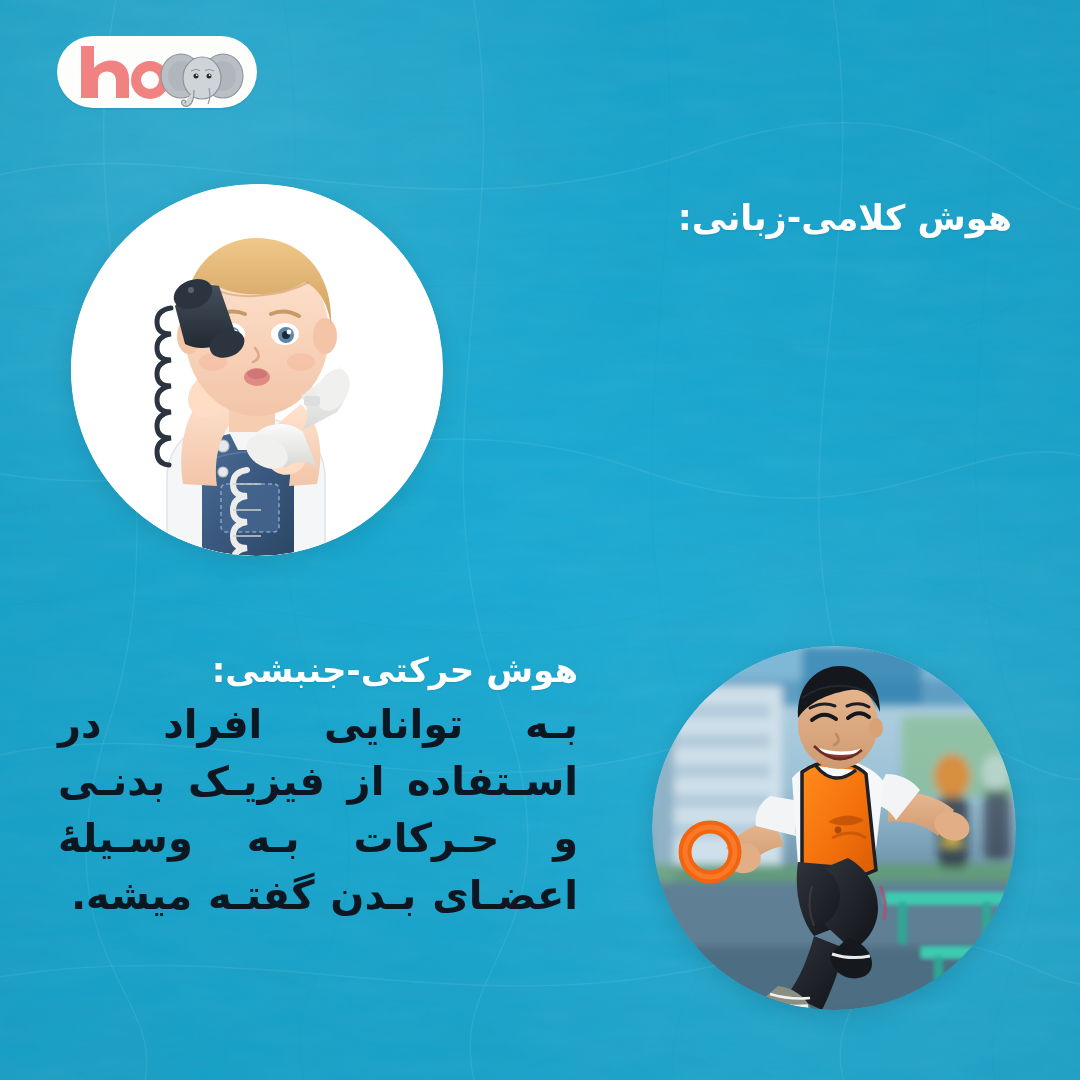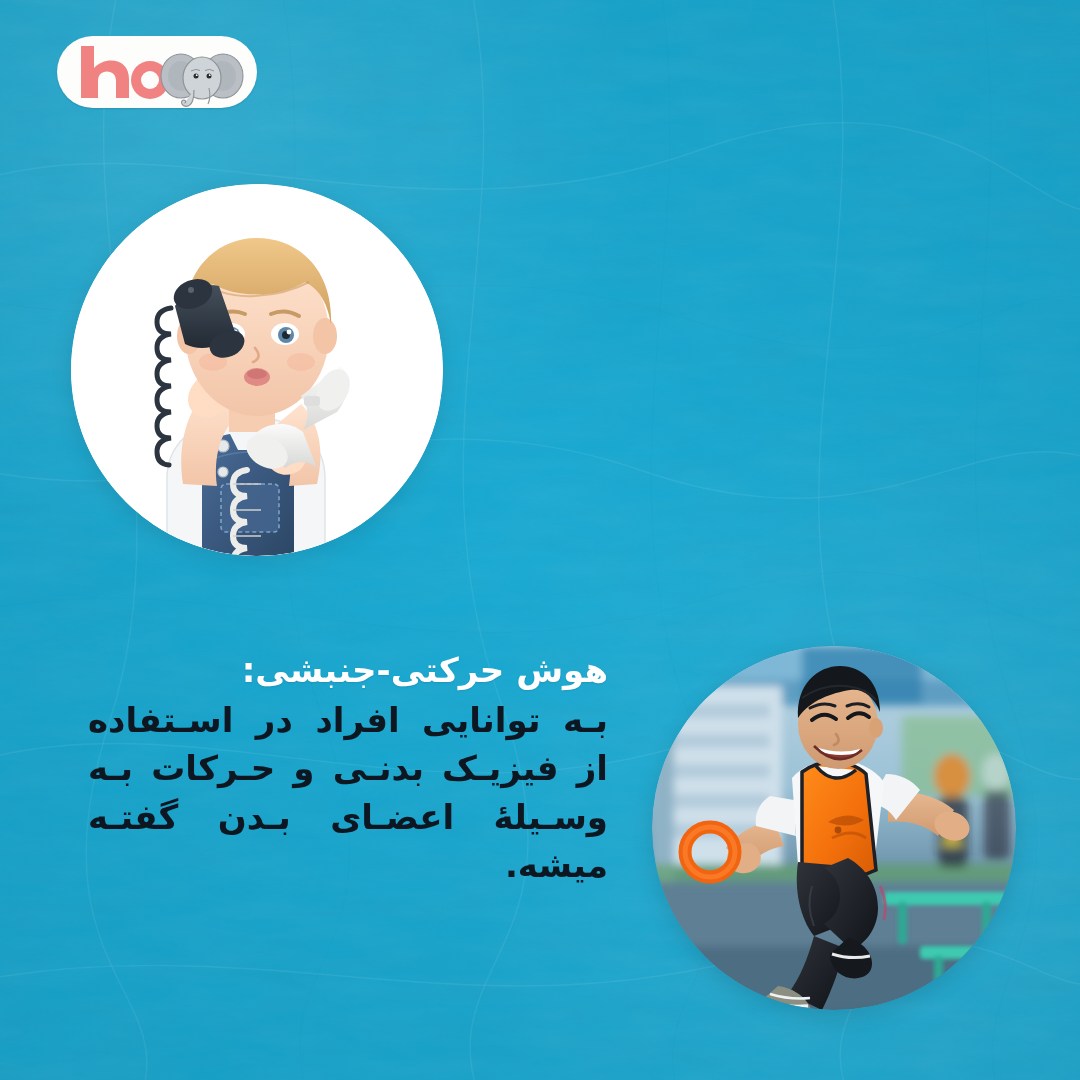--- a/index.html
+++ b/index.html
@@ -73,21 +73,21 @@
   
   .block { position: absolute; }
   #block-verbal {
     right: 68px;
     top: 198px;
     width: 520px;
     text-align: right;
     direction: rtl;
   }
   #block-kinesthetic {
-    left: 88px;
+    left: 58px;
     top: 650px;
     width: 520px;
     text-align: right;
     direction: rtl;
   }
   .heading {
     color: #ffffff;
     font-size: 35px;
     font-weight: bold;
     line-height: 1.18;
@@ -100,21 +100,21 @@
     color: #0d1722;
     font-size: 36px;
     font-weight: bold;
     line-height: 1.42;
     margin: 0;
     text-align: justify;
     text-align-last: right;
     text-justify: inter-word;
     word-spacing: 2px;
   }
-  #block-kinesthetic .body-text { font-size: 34px; }
+  #block-kinesthetic .body-text { font-size: 40px; }
   #block-kinesthetic .heading   { font-size: 34px; }
 </style>
 </head>
 <body>
 
 <div id="poster">
 
   <svg class="texture" viewBox="0 0 1080 1080" preserveAspectRatio="none" aria-hidden="true">
     <defs>
       <filter id="grain">
@@ -292,20 +292,21 @@
                    q-14 2 -14 14 q0 12 14 12 q-14 2 -14 14 q0 12 12 12"></path>
         </g>
         <g fill="none" stroke="#cfcfcd" stroke-width="1.5">
           <path d="M162 300 h28 M162 326 h28 M162 352 h28"></path>
         </g>
       </g>
     </svg>
   </div>
 
   <div class="block" id="block-verbal">
+    <h2 class="heading">هوش کلامی-زبانی:</h2>
   </div>
 
   <div class="block" id="block-kinesthetic">
     <h2 class="heading">هوش حرکتی-جنبشی:</h2>
     <p class="body-text">بـه توانایی افراد در اسـتفاده از فیزیـک  بدنـی  و  حـرکات  بـه وسـیلهٔ  اعضـای  بـدن  گفتـه میشه.</p>
   </div>
 
   <div class="photo-circle" id="photo-hurdle">
     <svg class="photo-svg" viewBox="0 0 364 364" aria-hidden="true">
       <defs>

